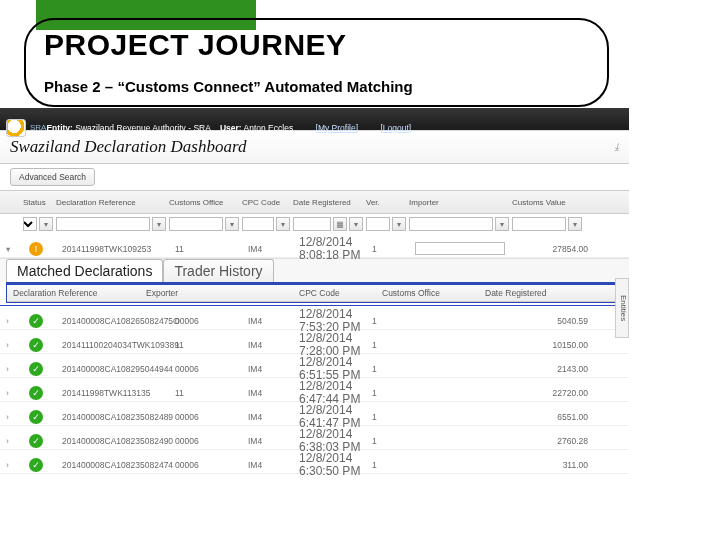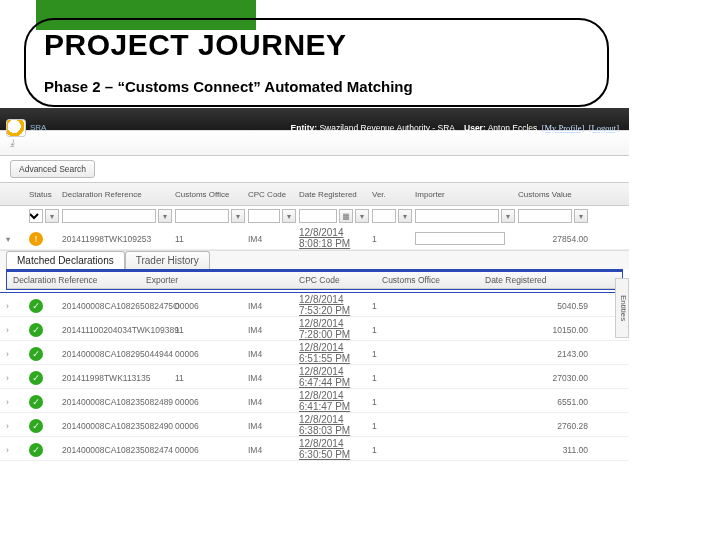--- a/index.html
+++ b/index.html
@@ -3,48 +3,48 @@
 <meta charset="utf-8">
 <style>
   * { box-sizing: border-box; margin: 0; padding: 0; }
   html, body { width: 720px; height: 540px; font-family: Arial, sans-serif; background: #fff; overflow: hidden; }
   .stage { width: 629px; height: 540px; position: relative; background: #fff; }
   .green-block { position: absolute; top: 0; left: 36px; width: 220px; height: 30px; background: #2f8f1f; }
   .title-frame { position: absolute; top: 18px; left: 24px; right: 20px; border: 2px solid #000; border-radius: 30px; padding: 8px 18px 10px 18px; background: transparent; }
   .title-frame h1 { font-size: 30px; font-weight: 900; letter-spacing: 0.5px; }
   .title-frame .sub { font-size: 15px; font-weight: 700; margin-top: 16px; }
   .app { position: absolute; top: 108px; left: 0; right: 0; bottom: 0; font-size: 9px; color: #444; }
-  .topbar { display: flex; align-items: center; justify-content: space-between; background: linear-gradient(#353535,#1b1b1b); color: #fff; height: 22px; padding: 17px 10px 0 6px; }
+  .topbar { display: flex; align-items: center; background: linear-gradient(#353535,#1b1b1b); color: #fff; height: 22px; padding: 17px 10px 0 6px; }
   .topbar .brand { display: flex; align-items: center; gap: 4px; }
   .logo { width: 20px; height: 18px; background: radial-gradient(circle at 40% 40%, #fff 0 45%, #f2b100 46% 70%, #fff 71% 100%); border: 1px solid #ccc; border-radius: 3px; }
   .topbar .entity { font-size: 8.5px; }
-  .topbar a { color: #c9e0ff; text-decoration: underline; margin-left: 2px; font-family: Liberation Serif, serif; }
+  .topbar a { color: #c9e0ff; text-decoration: underline; margin-left: 20px; }
   .menubar { display: flex; gap: 22px; background: linear-gradient(#2e2e2e,#171717); color: #eee; height: 18px; align-items: center; padding: 0 10px; font-size: 9px; }
   .menubar span { cursor: pointer; }
   .dash-title { background: linear-gradient(#fff,#f5f5f5); border-top: 1px solid #ddd; border-bottom: 1px solid #ccc; padding: 6px 10px; font-family: Georgia, 'Times New Roman', serif; font-size: 17px; font-weight: normal; font-style: italic; color: #111; display:flex; justify-content:space-between; align-items:center; }
   .side-tab { position: absolute; right: 0; top: 170px; width: 14px; height: 60px; background: #f4f4f4; border: 1px solid #ccc; font-size: 8px; writing-mode: vertical-rl; text-align: center; color:#555; }
   .toolbar { display: flex; padding: 4px 10px; }
   .adv-btn { border: 1px solid #bbb; background: linear-gradient(#fdfdfd,#ececec); padding: 3px 8px; border-radius: 3px; font-size: 8.5px; color: #444; cursor: pointer; }
-  .grid-head, .filter-row { display: grid; grid-template-columns: 20px 30px 110px 70px 48px 70px 40px 100px 70px; gap: 3px; padding: 0 6px; align-items: center; }
+  .grid-head, .filter-row { display: grid; grid-template-columns: 20px 30px 110px 70px 48px 70px 40px 100px 70px; gap: 3px; padding: 0 0; align-items: center; }
   .grid-head { background: linear-gradient(#f6f6f6,#e9e9e9); border-top:1px solid #ccc; border-bottom:1px solid #ccc; height: 24px; color:#555; font-size:8px; }
   .grid-head div { overflow:hidden; white-space:nowrap; }
   .filter-row { padding-top:3px; padding-bottom:3px; }
   .filter-row .cell { display:flex; align-items:center; gap:2px; }
   .filter-row select, .filter-row input { width: 100%; height: 14px; border: 1px solid #bbb; font-size: 8px; padding: 0 2px; background:#fff; }
   .filter-row .fbtn { width:14px; height:14px; border:1px solid #bbb; background:linear-gradient(#fafafa,#e8e8e8); flex:0 0 auto; display:flex; align-items:center; justify-content:center; font-size:8px; color:#777;}
   .data-row { display: grid; grid-template-columns: 20px 30px 110px 70px 48px 70px 40px 100px 70px; gap: 3px; padding: 2px 6px; align-items: center; border-bottom: 1px solid #eee; height: 24px; color:#666; font-size:8.5px; }
-  .data-row .date { line-height: 1.05; font-size: 10px; text-decoration: underline; }
+  .data-row .date { line-height: 1.05; font-size: 12px; }
   .exp { color:#888; cursor:pointer; }
   .status-ico { width:14px; height:14px; border-radius:50%; display:flex; align-items:center; justify-content:center; color:#fff; font-size:9px; }
   .status-ok { background:#2ea81f; }
   .status-warn { background:#f0a000; }
   .data-row .val-right { text-align:right; }
   .selected-wrap { border-bottom:1px solid #2a49b5; }
   .detail-tabs { display:flex; gap:0; padding: 0 6px; background:#f7f7f7; border-top:1px solid #e0e0e0; }
-  .detail-tabs .tab { border:1px solid #bbb; border-bottom:none; padding:3px 10px; font-size:10px; background:linear-gradient(#fdfdfd,#efefef); color:#555; border-top-left-radius:3px; border-top-right-radius:3px; cursor:pointer;}
+  .detail-tabs .tab { border:1px solid #bbb; border-bottom:none; padding:3px 10px; font-size:14px; background:linear-gradient(#fdfdfd,#efefef); color:#555; border-top-left-radius:3px; border-top-right-radius:3px; cursor:pointer;}
   .detail-tabs .tab.active { background:#fff; color:#222; }
   .detail-pane { margin: 0 6px 2px 6px; border:1px solid #2a49b5; border-top-width:3px; }
   .detail-head, .detail-row { display:grid; grid-template-columns: 130px 150px 80px 100px 100px; gap:3px; padding:3px 6px; font-size:8.5px; color:#555; }
   .detail-head { background:linear-gradient(#fafafa,#ececec); border-bottom:1px solid #ccc; }
   .detail-row { color:#666; }
 </style>
 </head>
 <body>
 <div class="stage">
 
@@ -68,20 +68,21 @@
       &nbsp;&nbsp;
       <b>User:</b>
       <span>Anton Eccles</span>
       <a href="#">[My Profile]</a>
       <a href="#">[Logout]</a>
     </div>
   </div>
 
 
   <div class="dash-title">
+    <span>Swaziland Declaration Dashboard</span>
     <span style="font-size:10px;color:#888;">⤓</span>
   </div>
 
   <div class="side-tab">Entities</div>
 
   <div class="toolbar">
     <button class="adv-btn">Advanced Search</button>
   </div>
 
   <div class="grid-head">
@@ -206,21 +207,21 @@
           <div class="exp">›</div>
           <div>
             <div class="status-ico status-ok">✓</div>
           </div>
           <div>201411998TWK113135</div>
           <div>11</div>
           <div>IM4</div>
           <div class="date">12/8/2014<br>6:47:44 PM</div>
           <div>1</div>
           <div></div>
-          <div class="val-right">27030.00</div>
+          <div class="val-right">22720.00</div>
         </div>
         <div class="data-row">
           <div class="exp">›</div>
           <div>
             <div class="status-ico status-ok">✓</div>
           </div>
           <div>201400008CA108235082489</div>
           <div>00006</div>
           <div>IM4</div>
           <div class="date">12/8/2014<br>6:41:47 PM</div>

